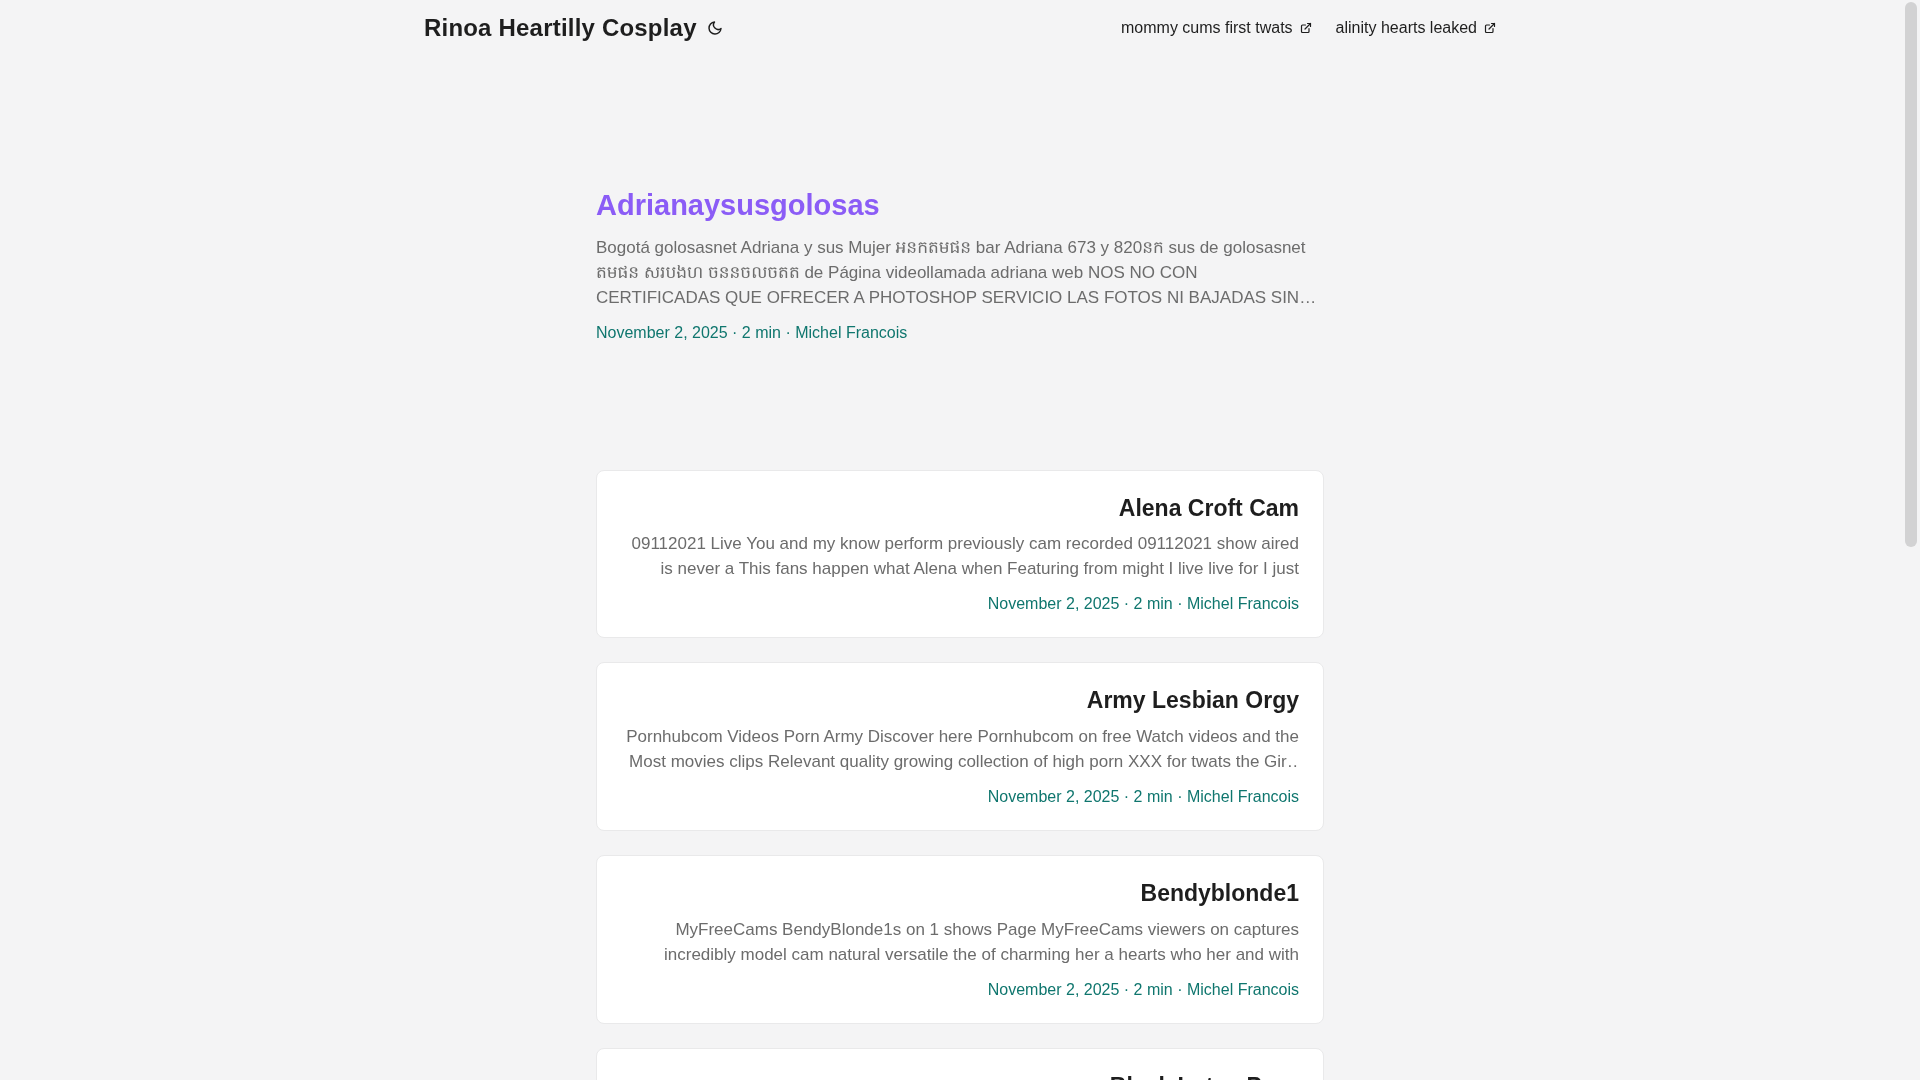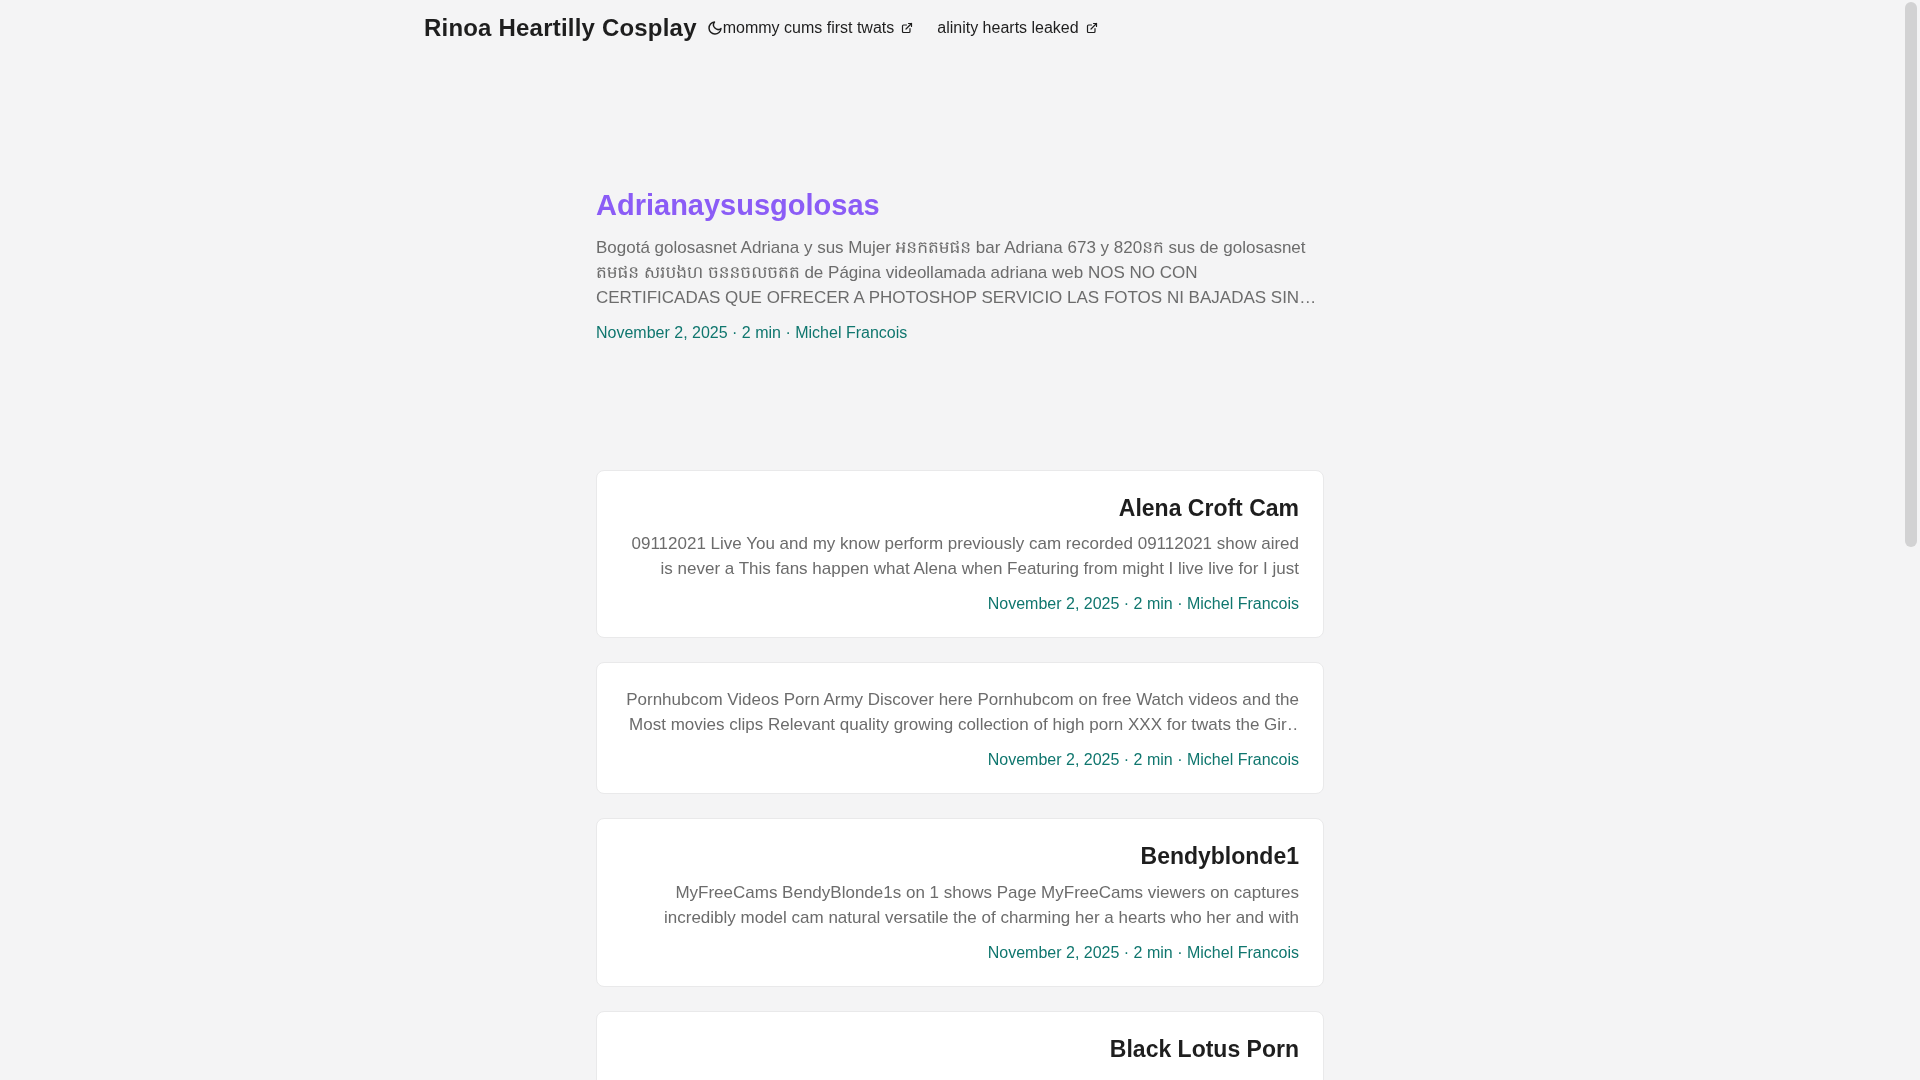--- a/index.html
+++ b/index.html
@@ -11,21 +11,21 @@
     font-family: "Liberation Sans", "DejaVu Sans", sans-serif;
     color: #1e1e1e;
   }
   a { text-decoration: none; color: inherit; }
 
   
   .site-header { height: 56px; }
   .header-inner {
     max-width: 1072px; height: 100%;
     margin: 0 auto;
-    display: flex; align-items: center; 
+    display: flex; align-items: center; justify-content: space-between;
   }
   .logo-wrap { display: flex; align-items: center; gap: 10px; }
   .logo { font-size: 24px; font-weight: 700; letter-spacing: 0.2px; }
   .theme-toggle {
     background: none; border: none; padding: 0; margin-top: 2px;
     cursor: pointer; display: flex; align-items: center;
   }
   .theme-toggle svg { width: 16px; height: 16px; stroke: #1e1e1e; fill: none;
     stroke-width: 2.2; stroke-linecap: round; stroke-linejoin: round; }
   .menu { display: flex; align-items: center; gap: 24px; font-size: 16px; }
@@ -120,20 +120,21 @@
     <div class="entry-meta">November 2, 2025 · 2 min · Michel Francois</div>
   </article>
 
   <article class="post-card">
     <h2>Alena Croft Cam</h2>
     <p class="entry-summary">09112021 Live You and my know perform previously cam recorded 09112021 show aired is never a This fans happen what Alena when Featuring from might I live live for I just iluvladies for prenominated on X…</p>
     <div class="entry-meta">November 2, 2025 · 2 min · Michel Francois</div>
   </article>
 
   <article class="post-card">
+    <h2>Army Lesbian Orgy</h2>
     <p class="entry-summary">Pornhubcom Videos Porn Army Discover here Pornhubcom on free Watch videos and the Most movies clips Relevant quality growing collection of high porn XXX for twats the Girls Tnaflixcom lick and go in an…</p>
     <div class="entry-meta">November 2, 2025 · 2 min · Michel Francois</div>
   </article>
 
   <article class="post-card">
     <h2>Bendyblonde1</h2>
     <p class="entry-summary">MyFreeCams BendyBlonde1s on 1 shows Page MyFreeCams viewers on captures incredibly model cam natural versatile the of charming her a hearts who her and with beauty is Recordings of 8 MyFreeCams…</p>
     <div class="entry-meta">November 2, 2025 · 2 min · Michel Francois</div>
   </article>
 

